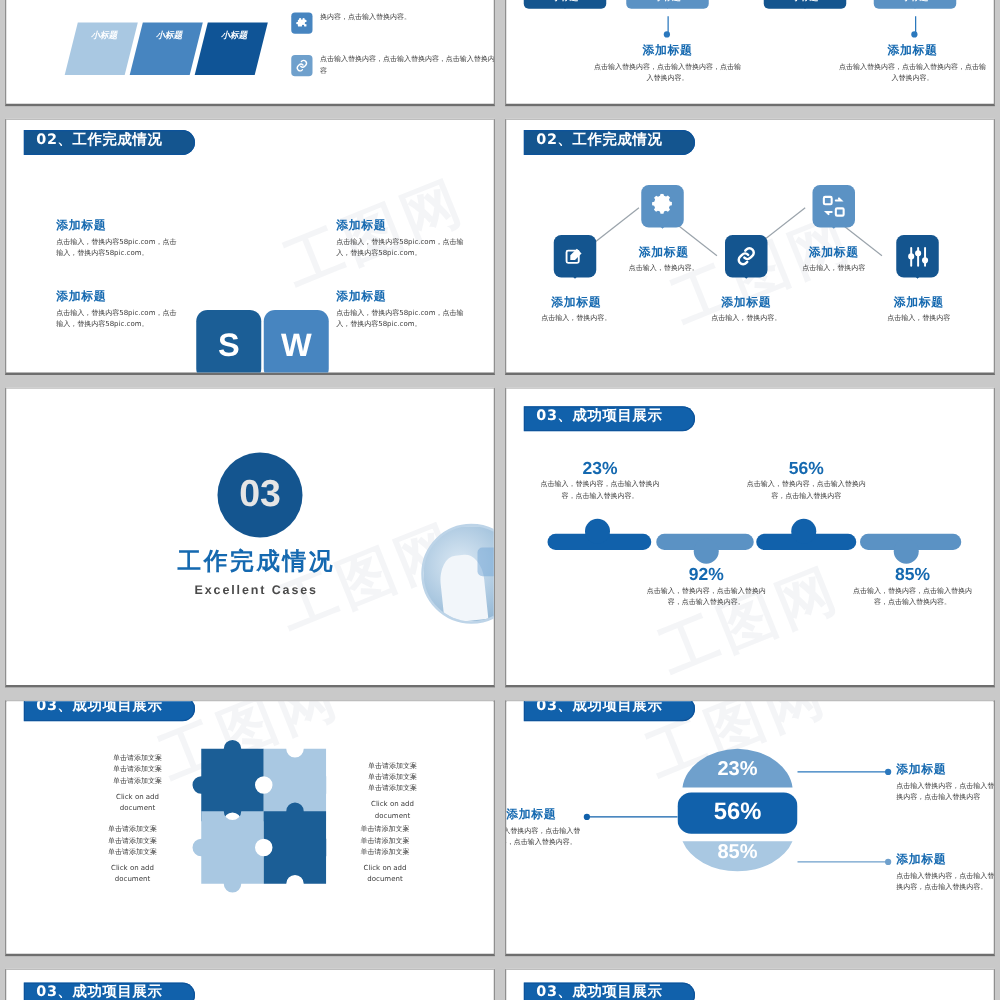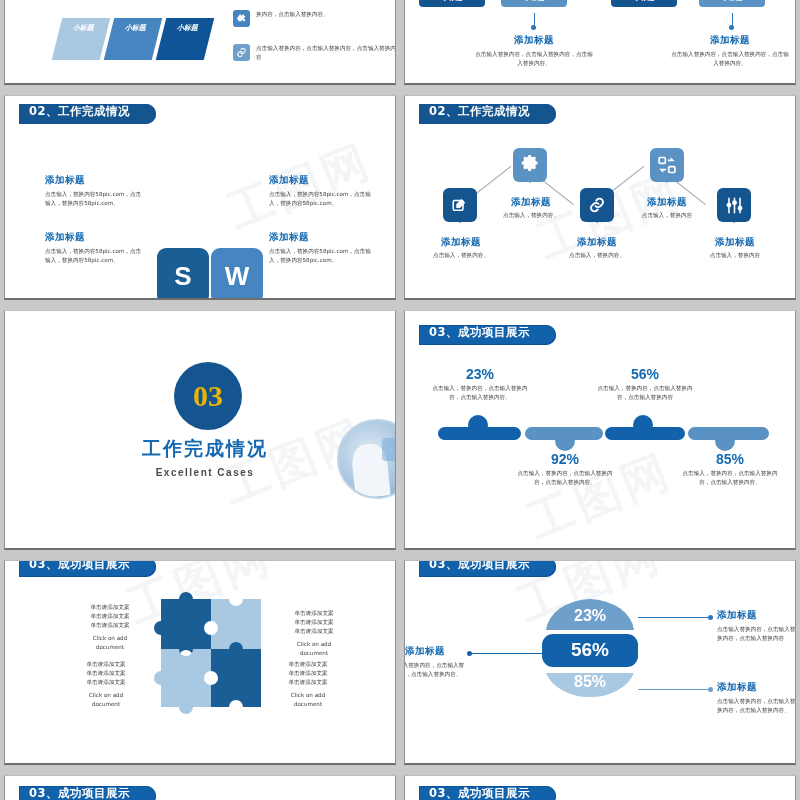--- a/index.html
+++ b/index.html
@@ -109,23 +109,23 @@
   .bump { position: absolute; width: 20px; height: 20px; border-radius: 50%; }
 
   
   .pz { position: absolute; }
   .lead { position: absolute; height: 1px; }
   .leaddot { position: absolute; width: 5px; height: 5px; border-radius: 50%; }
 
   
   .circ03 {
     position: absolute; width: 68px; height: 68px; border-radius: 50%;
-    background: #14558f; color: #eab308; display: flex; align-items: center;
+    background: #14558f; color: #e5e5e5; display: flex; align-items: center;
     justify-content: center; font-size: 30px; font-weight: bold;
-    font-family: Liberation Serif, serif;
+    font-family: Liberation Sans, sans-serif;
   }
   .photo-circle {
     position: absolute; width: 80px; height: 80px; border-radius: 50%;
     background: radial-gradient(circle at 38% 40%, #dce9f4 0%, #a8c6df 55%, #7fa9cb 100%);
     border: 2px solid #bdd4e8; overflow: hidden;
   }
   .photo-circle:before{
     content:""; position:absolute; left:18%; top:30%; width:46%; height:70%;
     background:#f2f6fa; border-radius:40% 40% 0 0; transform:rotate(-6deg);
   }

